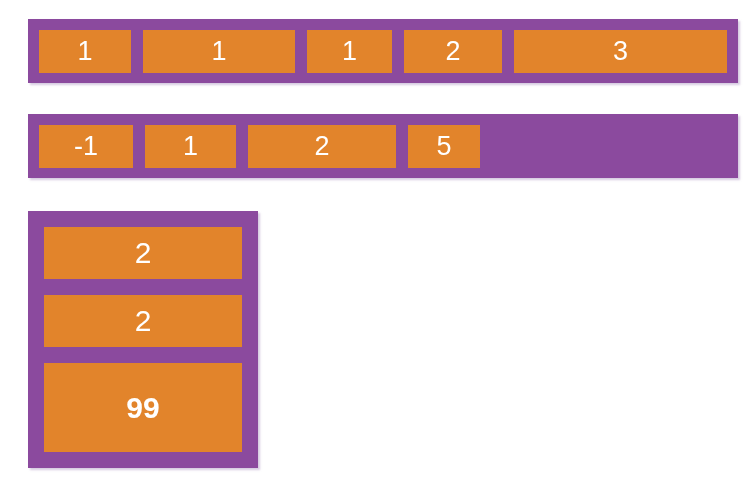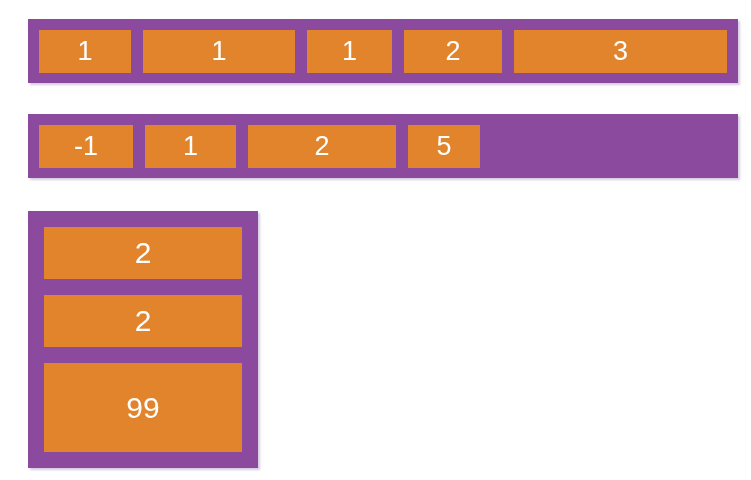--- a/index.html
+++ b/index.html
@@ -70,21 +70,21 @@
   .r1-i4 { width: 98px; }
   .r1-i5 { width: 213px; }
   
   .r2-i1 { width: 94px; }
   .r2-i2 { width: 91px; }
   .r2-i3 { width: 148px; }
   .r2-i4 { width: 72px; }
   
   .c-i1 { height: 52px; }
   .c-i2 { height: 52px; }
-  .c-i3 { height: 89px; }
+  .c-i3 { height: 89px; font-weight: bold; }
 </style>
 </head>
 <body>
 
 <div class="canvas">
 
   <div class="flex-row row-1">
     <div class="item r1-i1">1</div>
     <div class="item r1-i2">1</div>
     <div class="item r1-i3">1</div>

